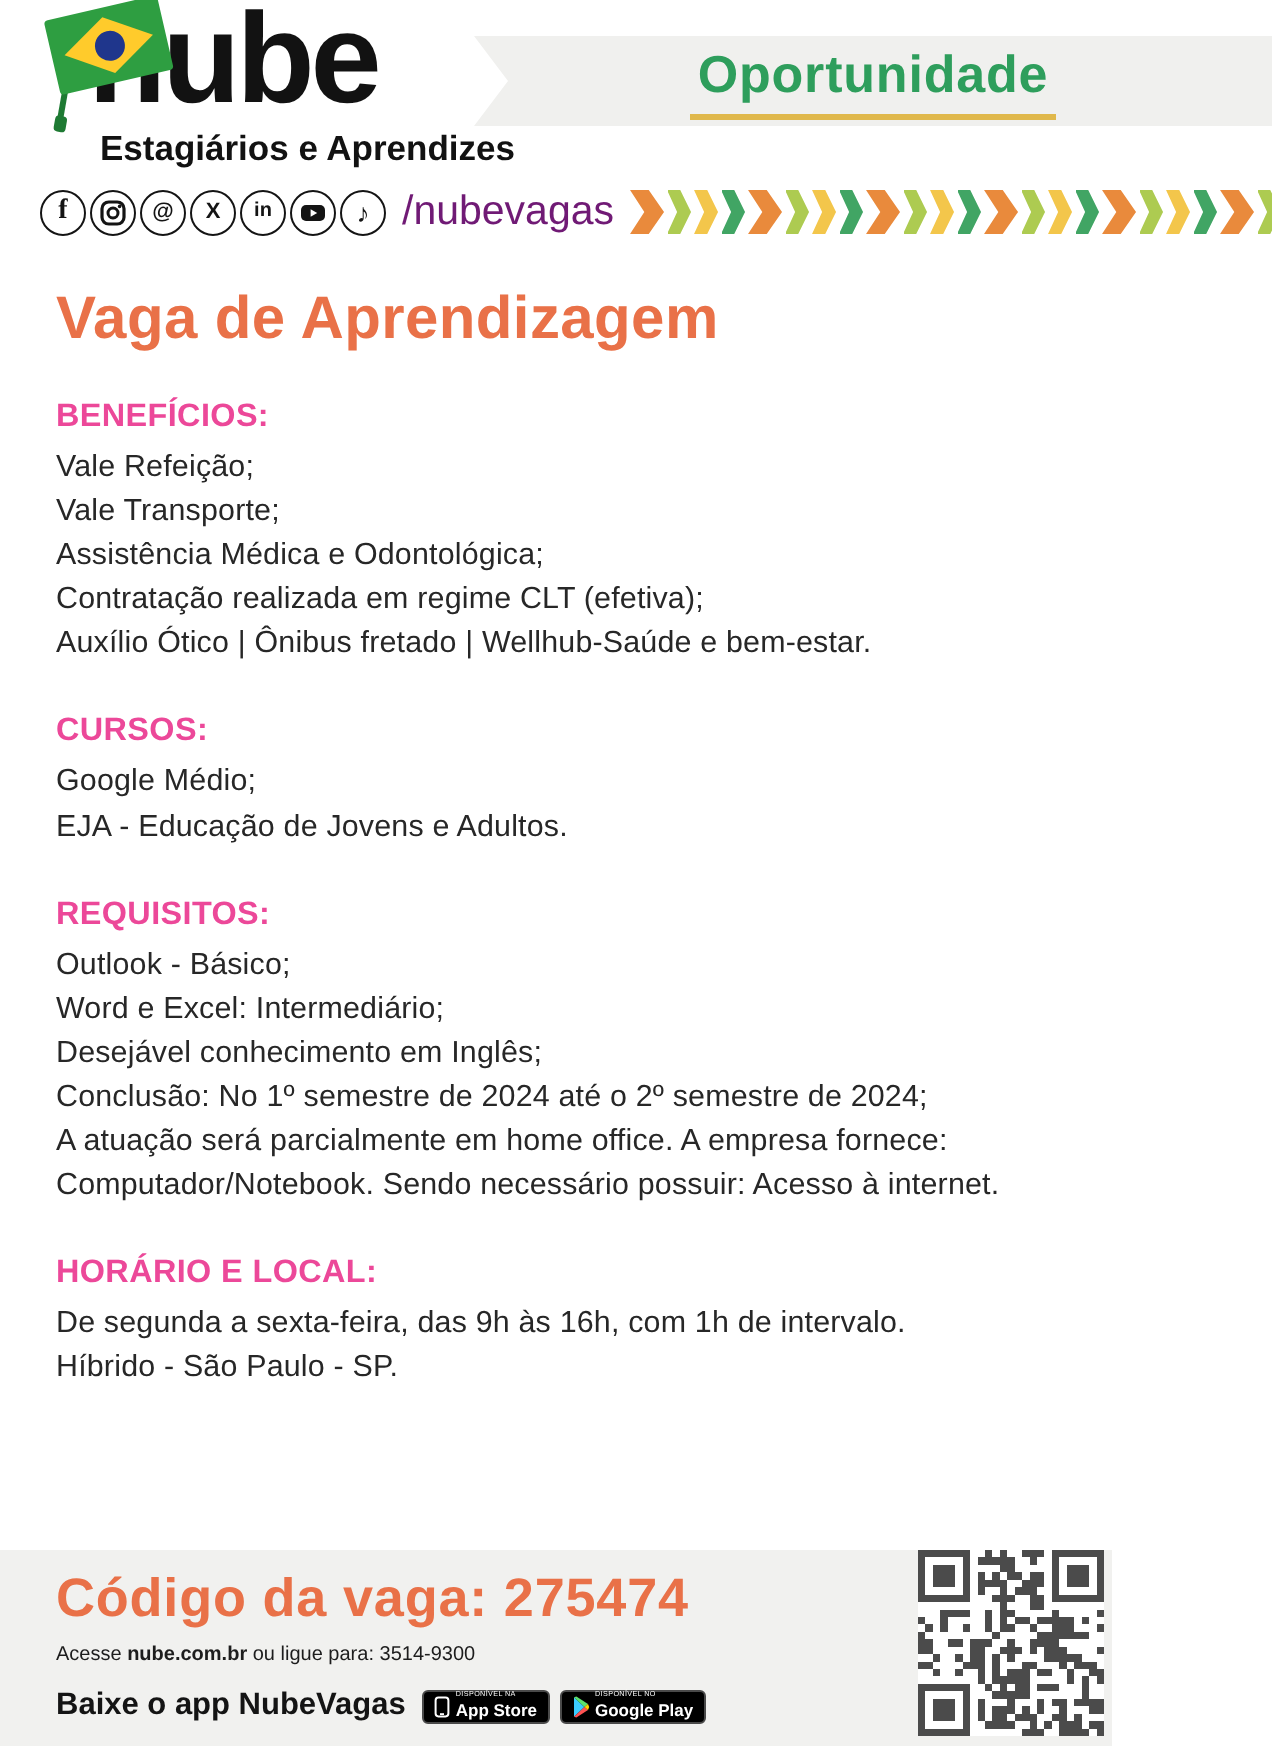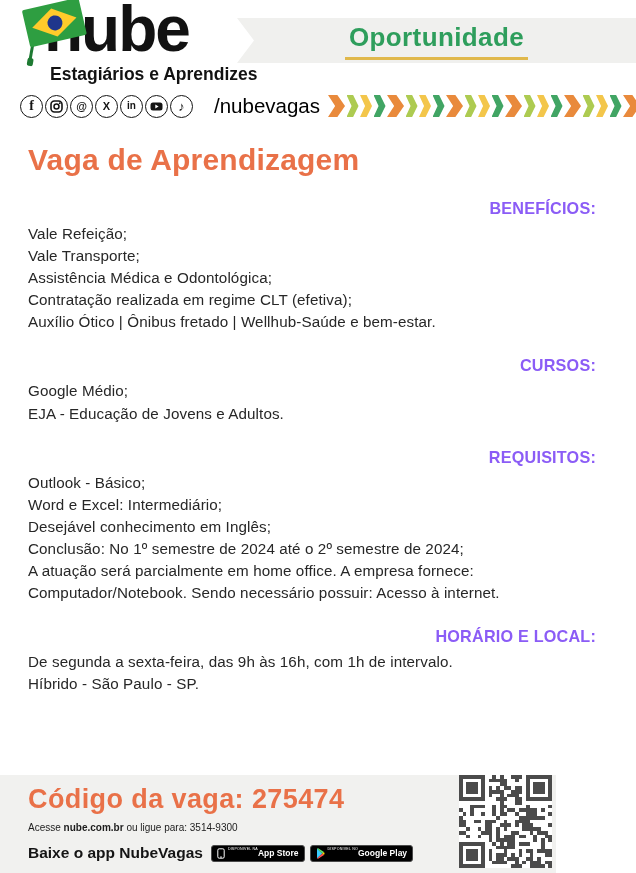--- a/index.html
+++ b/index.html
@@ -35,47 +35,47 @@
   .ribbon-text { font-size:26px; font-weight:800; color:#2E9E5C; letter-spacing:0.4px;
                  border-bottom:3px solid #E0B84B; padding:0 4px 4px 4px; }
 
   .social-row { position:absolute; left:20px; top:92px; right:0; height:28px;
                 display:flex; align-items:center; }
   .soc-icon { width:23px; height:23px; border:1.7px solid #141414; border-radius:50%;
               display:flex; align-items:center; justify-content:center; margin-right:2px;
               flex:0 0 auto; background:#fff; }
   .soc-icon span { font-size:12px; font-weight:700; color:#141414; line-height:1; }
   .soc-icon svg { display:block; }
-  .handle { font-size:20.5px; color:#000000; margin:0 8px 0 19px; white-space:nowrap; }
+  .handle { font-size:20.5px; color:#701a75; margin:0 8px 0 6px; white-space:nowrap; }
   .chevrons { flex:1 1 auto; height:22px; overflow:hidden; display:flex; align-items:center; }
   .chev { height:22px; flex:0 0 auto; margin-right:1.5px;
           clip-path:polygon(0 0, 55% 0, 100% 50%, 55% 100%, 0 100%, 42% 50%); }
 
   
   .main { padding:0 40px 0 28px; }
   .job-title { margin-top:20px; font-size:30px; line-height:32px; font-weight:800;
                color:#E97148; letter-spacing:0.2px; }
   .salary { margin-top:28px; font-size:23.5px; line-height:28px; font-weight:800; color:#181818; }
   .section-heading { margin-top:22px; font-size:16.2px; line-height:20px; font-weight:800;
-                     color:#8b5cf6; letter-spacing:0.2px;text-align:right; }
+                     color:#ec4899; letter-spacing:0.2px; }
   .section-items { margin-top:5px; }
   .section-item { font-size:15.2px; line-height:22.1px; color:#272727; letter-spacing:0.1px; }
 
   
   .footer { position:absolute; left:0; bottom:0; width:556px; height:98px; background:#F1F1EF; }
   .vacancy-code { position:absolute; left:28px; top:9px; font-size:27px; font-weight:800;
                   color:#E97148; letter-spacing:0.4px; }
   .access-line { position:absolute; left:28px; top:47px; font-size:10px; color:#1d1d1d; }
   .access-line b { font-weight:800; }
   .apps-line { position:absolute; left:28px; top:69px; display:flex; align-items:center; }
   .apps-label { font-size:15.5px; font-weight:800; color:#141414; margin-right:8px; }
   .store-badge { height:17px; background:#000; border:1px solid #4a4a4a; border-radius:3px;
                  display:flex; align-items:center; padding:0 5px; margin-right:5px; color:#fff; }
   .store-badge .bicon { margin-right:3px; display:flex; }
-  .store-badge .btxt { display:flex; flex-direction:row; line-height:1; }
+  .store-badge .btxt { display:flex; flex-direction:column; line-height:1; }
   .store-badge .bprefix { font-size:3.6px; letter-spacing:0.2px; text-transform:uppercase; }
   .store-badge .bstore { font-size:8.5px; font-weight:700; margin-top:1px; white-space:nowrap; }
   .qr { position:absolute; right:4px; top:0; width:93px; height:93px; background:#fff; }
 </style>
 </head>
 <body>
 
 <div class="header">
   <div class="flag-wrap">
     <div class="flag">

